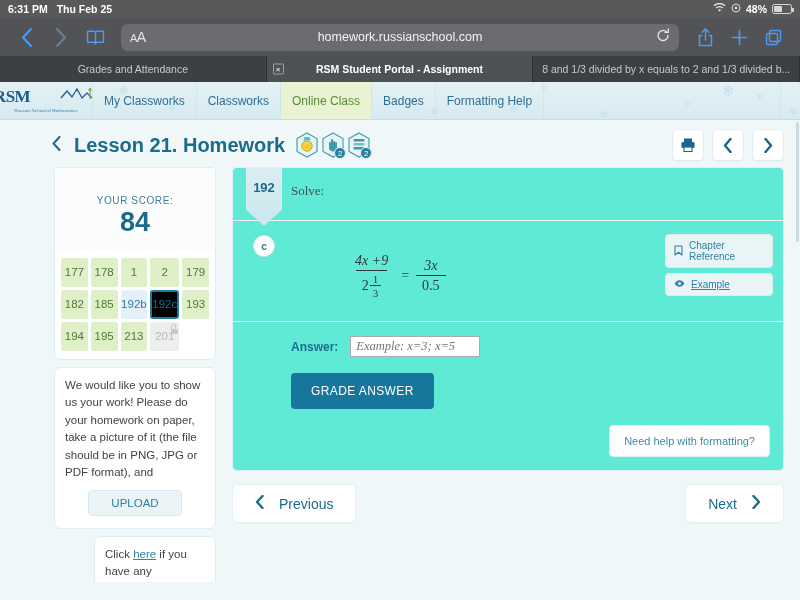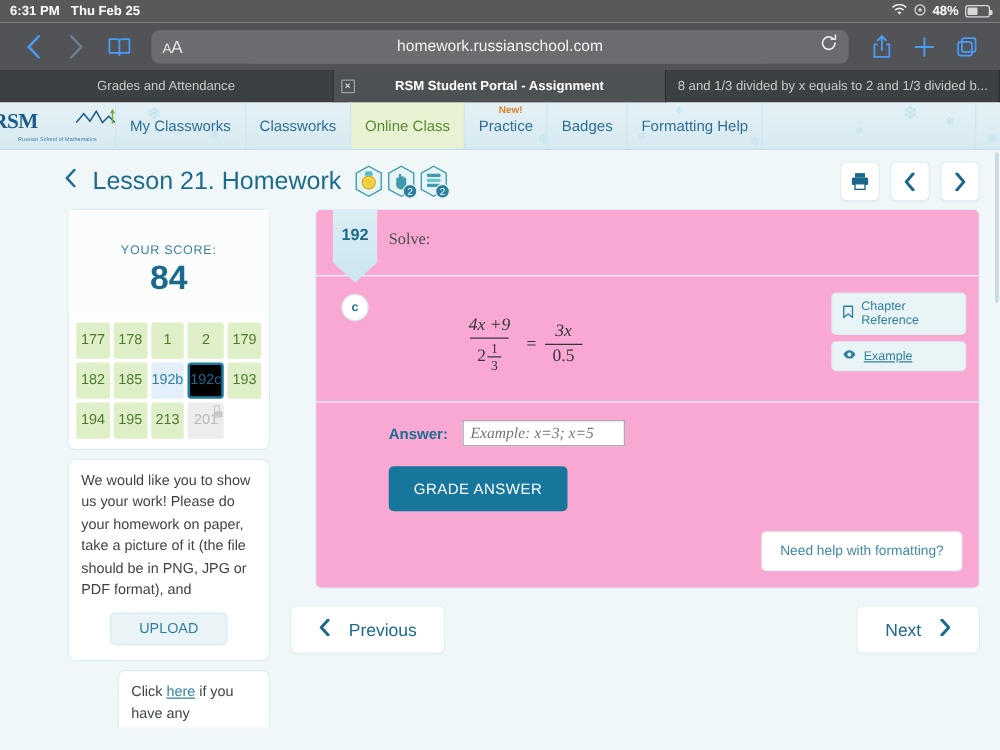--- a/index.html
+++ b/index.html
@@ -139,21 +139,21 @@
   
   .page { position: relative; height: 462px; background: #f0f7f8; overflow: hidden; }
 
   .titlerow {
     display: flex; align-items: center;
     padding: 9px 16px 6px 50px;
     position: relative;
   }
   .backchev { position: absolute; left: 52px; color: #1c6a8c; }
   .pagetitle {
-    font-size: 20px; color: #1c6a8c; font-weight: 400; margin-left: 24px;
+    font-size: 20px; color: #1c6a8c; font-weight: 700; margin-left: 24px;
   }
   .badges { display: flex; align-items: center; gap: 2px; margin-left: 10px; }
   .hexbadge { position: relative; width: 24px; height: 26px; }
   .cnt {
     position: absolute; right: -1px; bottom: -1px;
     width: 12px; height: 12px; border-radius: 50%;
     background: #2a7f9e; color: #fff; font-size: 8px;
     display: flex; align-items: center; justify-content: center;
     border: 1px solid #e9f4f6;
   }
@@ -200,21 +200,21 @@
   .uploadwrap { display: flex; justify-content: center; padding: 4px 0 12px; }
   .uploadbtn {
     background: #eaf4f7; border: 1px solid #d6ebf1; border-radius: 4px;
     color: #2f7fa0; font-size: 11.5px; padding: 6px 22px;
   }
   .qcard { padding: 9px 10px 11px; font-size: 11.5px; color: #3e4446; line-height: 1.5; margin-left: 40px; }
   .qcard a { color: #2f86ab; text-decoration: underline; }
 
   
   .main { flex: 1; }
-  .panel { background: #f9a8d4; border: 1px solid #e2eff2; border-radius: 5px; margin-left: 20px; }
+  .panel { background: #5eead4; border: 1px solid #e2eff2; border-radius: 5px; }
   .prow { display: flex; position: relative; }
   .ribbonwrap { width: 58px; flex-shrink: 0; position: relative; }
   .ribbon {
     position: absolute; left: 13px; top: 0;
     width: 36px; height: 58px;
     background: linear-gradient(180deg,#dbeef3 0%, #cbe6ee 100%);
     clip-path: polygon(0 0, 100% 0, 100% 72%, 50% 100%, 0 72%);
     display: flex; justify-content: center;
     padding-top: 12px;
     font-size: 13px; font-weight: bold; color: #1b6a8c;
@@ -398,24 +398,20 @@
   </div>
 
   <div class="navitem">
     <span>My Classworks</span>
   </div>
   <div class="navitem">
     <span>Classworks</span>
   </div>
   <div class="navitem active">
     <span>Online Class</span>
-  </div>
-  <div class="navitem">
-    <span class="newbadge">New!</span>
-    <span>Practice</span>
   </div>
   <div class="navitem">
     <span>Badges</span>
   </div>
   <div class="navitem">
     <span>Formatting Help</span>
   </div>
   <div class="navfill"></div>
   <div class="navedge"></div>
 </div>

